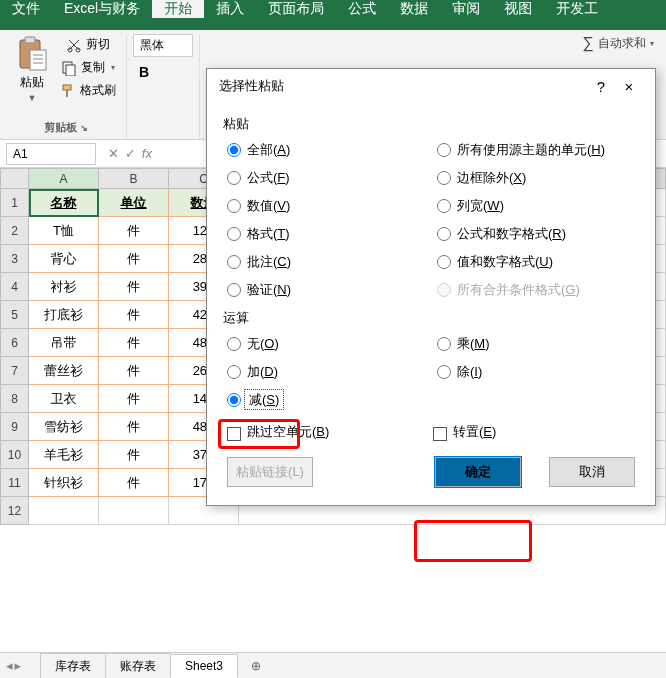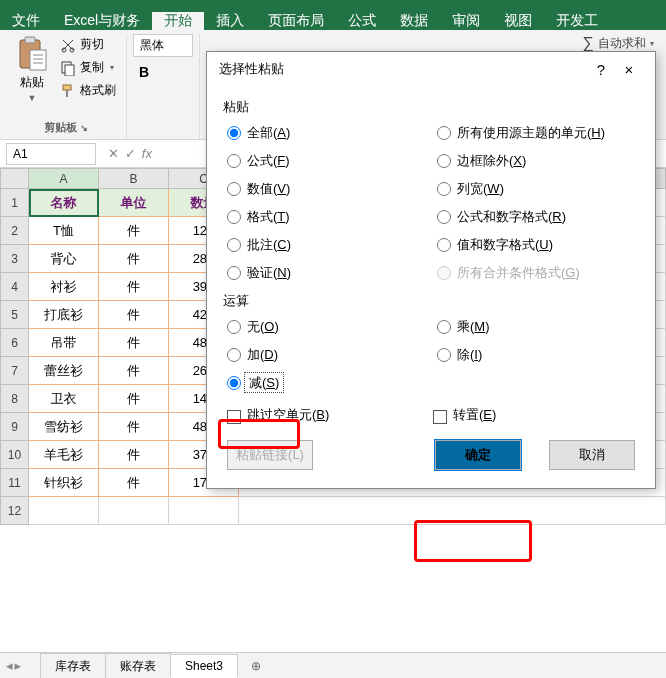--- a/index.html
+++ b/index.html
@@ -1,30 +1,30 @@
 <!DOCTYPE html>
 <html><head>
 <meta charset="utf-8">
 <style>
 * { margin: 0; padding: 0; box-sizing: border-box; font-family: "Microsoft YaHei", SimSun, sans-serif; }
 body { background: #fff; width: 666px; height: 678px; overflow: hidden; position: relative; font-size: 13px; }
 
 
-.ribbon-tabs { display: flex; background: #217346; color: #fff; height: 30px; align-items: flex-end; }
+.ribbon-tabs { display: flex; background: #217346; color: #fff; height: 30px; align-items: flex-start; }
 .ribbon-tabs .tab { padding: 0 12px; display: flex; align-items: center; cursor: pointer; font-size: 14px; }
 .ribbon-tabs .tab.active { background: #f3f3f3; color: #217346; }
 
 
 .ribbon-body { background: #f3f3f3; border-bottom: 1px solid #d4d4d4; height: 110px; display: flex; padding: 4px 6px 0 6px; }
 .ribbon-group { display: flex; flex-direction: column; align-items: center; padding: 0 6px; border-right: 1px solid #e0e0e0; }
 .ribbon-group:last-child { border-right: none; }
 .btn-paste { display: flex; flex-direction: column; align-items: center; padding: 2px 4px; cursor: pointer; }
 .btn-paste svg { width: 32px; height: 36px; }
 .btn-paste span { font-size: 12px; margin-top: 2px; }
-.mini-btns { display: flex; flex-direction: column; gap: 2px; padding-left: 4px; }
+.mini-btns { display: flex; flex-direction: column; gap: 2px; padding-left: 4px; align-items: center; }
 .mini-btn { display: flex; align-items: center; gap: 4px; padding: 2px 4px; cursor: pointer; font-size: 12px; }
 .mini-btn svg { width: 16px; height: 16px; }
 .ribbon-label { font-size: 11px; color: #666; margin-top: auto; padding: 4px 0; font-weight: bold; }
 .font-box { display: flex; align-items: center; gap: 2px; }
 .font-name { border: 1px solid #ccc; background: #fff; padding: 2px 6px; width: 60px; font-size: 12px; }
 .b-i-u { display: flex; gap: 2px; margin-top: 4px; }
 .b-i-u div { width: 22px; height: 22px; border: 1px solid transparent; display: flex; align-items: center; justify-content: center; cursor: pointer; font-size: 14px; }
 .sum-row { display: flex; align-items: center; gap: 4px; color: #444; font-size: 12px; }
 .sort-icon { display: flex; flex-direction: column; align-items: center; }
 
@@ -35,34 +35,34 @@
 .fx-icons span { cursor: pointer; }
 
 
 .grid-wrap { position: relative; }
 table.sheet { border-collapse: collapse; width: 100%; }
 .colhdr td { background: #e6e6e6; border: 1px solid #bfbfbf; text-align: center; font-size: 12px; color: #444; height: 20px; }
 .colhdr td.sel { background: #d2e8d2; }
 .rowhdr { background: #e6e6e6; border: 1px solid #bfbfbf; text-align: center; width: 28px; font-size: 12px; color: #444; }
 td.cell { border: 1px solid #f4b183; background: #fff; width: 70px; height: 28px; text-align: center; font-size: 13px; }
 td.empty { border: 1px solid #d4d4d4; background: #fff; height: 28px; }
-tr.hdr td.cell { background: #e2efda; color: #701a75; font-weight: bold; border: 1px solid #f4b183; }
+tr.hdr td.cell { background: #e2efda; color: #000000; font-weight: bold; border: 1px solid #f4b183; text-decoration: underline; }
 td.cell.selcell { outline: 2px solid #217346; outline-offset: -2px; }
 
 
 .sheet-tabs { position: absolute; bottom: 0; left: 0; right: 0; height: 26px; background: #f3f3f3; border-top: 1px solid #ccc; display: flex; align-items: center; padding-left: 40px; }
 .sheet-tabs .nav { display: flex; gap: 2px; position: absolute; left: 6px; color: #888; }
 .sheet-tabs .nav span { cursor: pointer; }
 .stab { padding: 4px 14px; border: 1px solid #ccc; border-bottom: none; background: #fff; font-size: 12px; cursor: pointer; margin-right: -1px; }
 .stab.active { background: #fff; border-bottom: 1px solid #fff; font-weight: 500; }
 .stab.inactive { background: #f3f3f3; }
 .stab.add { border: none; background: transparent; color: #666; }
 
 
-.dialog { position: absolute; left: 206px; top: 51px; width: 450px; background: #fff; border: 1px solid #888; box-shadow: 3px 3px 10px rgba(0,0,0,0.25); }
+.dialog { position: absolute; left: 206px; top: 68px; width: 450px; background: #fff; border: 1px solid #888; box-shadow: 3px 3px 10px rgba(0,0,0,0.25); }
 .dlg-title { display: flex; align-items: center; padding: 8px 12px; font-size: 13px; }
 .dlg-title .spacer { flex: 1; }
 .dlg-title .qm, .dlg-title .x { width: 28px; text-align: center; cursor: pointer; font-size: 15px; }
 .dlg-body { padding: 6px 16px 14px 16px; }
 .section-label { font-size: 13px; margin: 6px 0 8px 0; }
 .radio-grid { display: grid; grid-template-columns: 1fr 1fr; row-gap: 10px; column-gap: 8px; margin-bottom: 10px; padding-left: 4px; }
 .radio { display: flex; align-items: center; gap: 6px; cursor: pointer; font-size: 13px; }
 .radio.disabled { color: #aaa; cursor: default; }
 .radio input { width: 14px; height: 14px; }
 .radio u { text-decoration: underline; }

